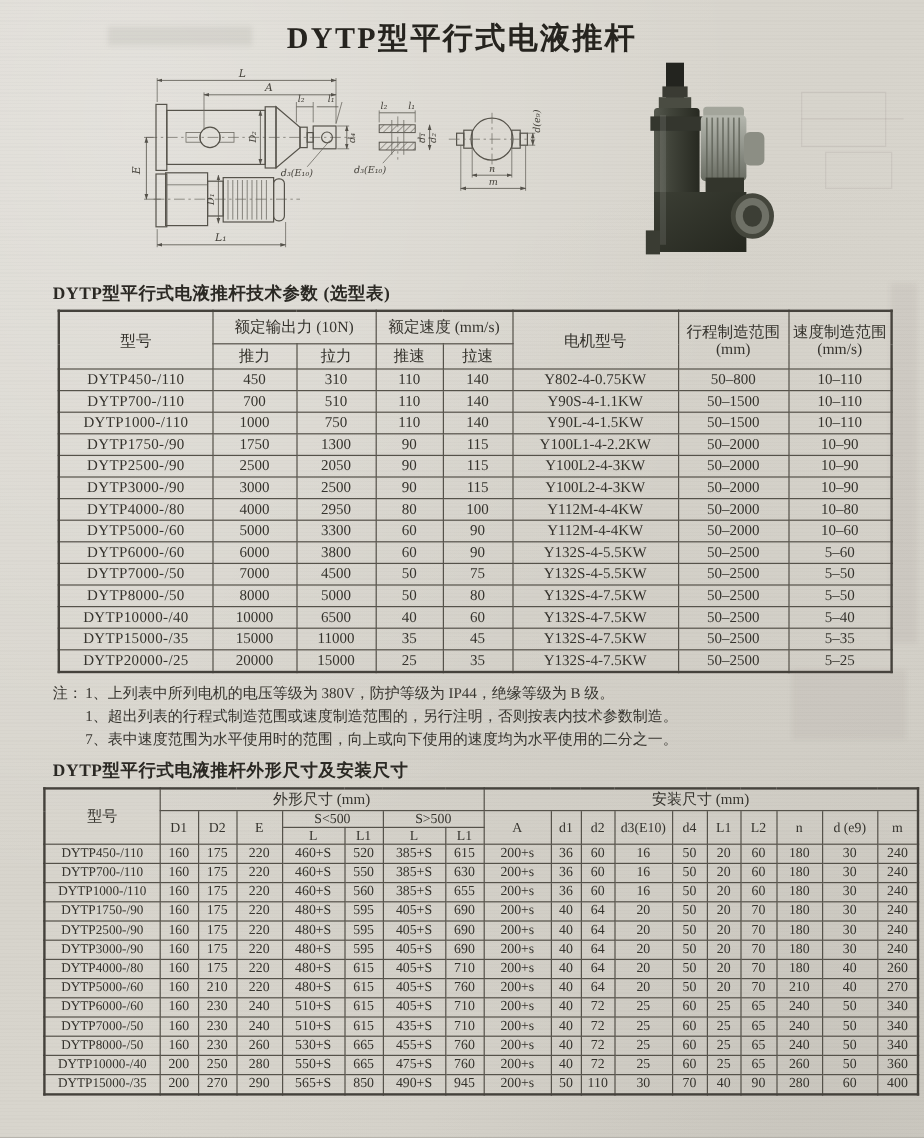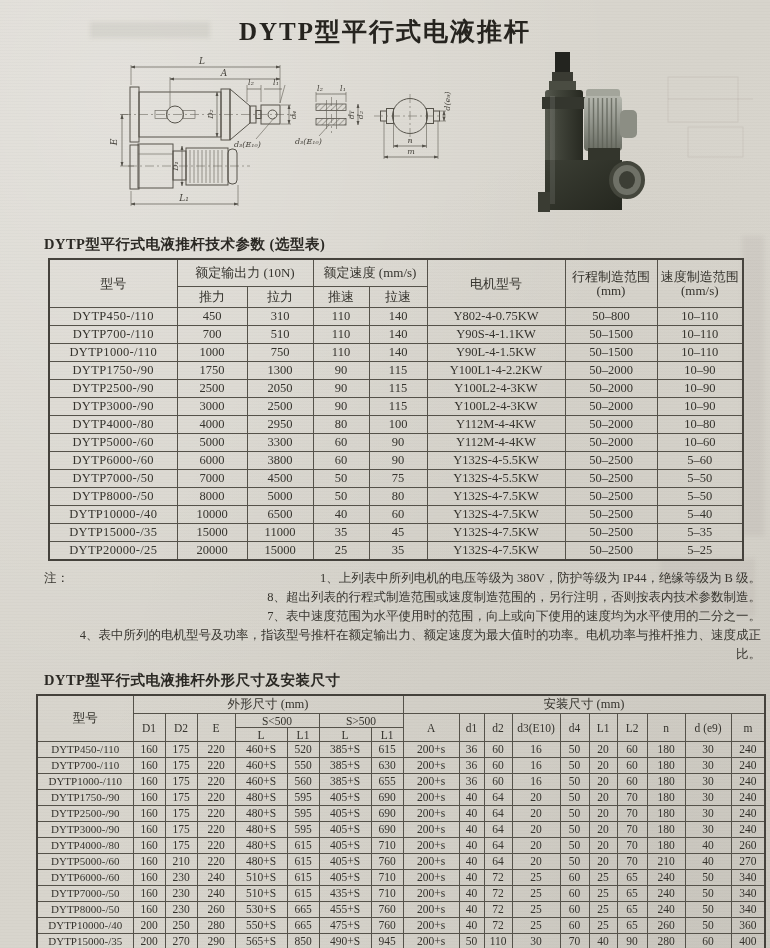--- a/index.html
+++ b/index.html
@@ -37,21 +37,21 @@
   .t1 thead th { font-size:13px; padding:1px 0; }
   .t1 thead tr:first-child th { height:24px; }
   .t1 thead tr:last-child  th { height:18px; }
   .t1 tbody td { height:15px; line-height:15px; font-size:12.5px; }
   .t1 tbody td:first-child { letter-spacing:.3px; }
   .hdr2line span { display:block; line-height:14px; }
 
   .notes { position:relative; margin:8px 0 0 44px; padding-left:27px; width:690px;
            font-size:12.5px; line-height:19px; color:#37352f; }
   .note-prefix { position:absolute; left:0; top:0; }
-  .note-line { padding-left:20px; text-indent:-20px;text-align:right; }
+  .note-line { padding-left:20px; text-indent:-20px; }
 
   .t2 { width:728px; margin-left:36px; border:2px solid #45423c; }
   .t2 th, .t2 td { border:1px solid #55524a; font-size:11.5px; }
   .t2 thead th { padding:0; }
   .t2 thead tr:nth-child(1) th { height:16px; font-size:12.5px; }
   .t2 thead tr:nth-child(2) th { height:13px; }
   .t2 thead tr:nth-child(3) th { height:13px; }
   .t2 tbody td { height:13px; line-height:13px; font-size:11.5px; }
   .t2 tbody td:first-child { font-size:11px; }
 
@@ -425,23 +425,22 @@
           <td>50–2500</td>
           <td>5–25</td>
         </tr>
       </tbody>
   </table>
 
   <div class="notes">
     <span class="note-prefix">注：</span>
     <div>
         <div class="note-line">1、上列表中所列电机的电压等级为 380V，防护等级为 IP44，绝缘等级为 B 级。</div>
-        <div class="note-line">8、超出列表的行程式制造范围或速度制造范围的，另行注明，否则按表内技术参数制造。</div>
+        <div class="note-line">1、超出列表的行程式制造范围或速度制造范围的，另行注明，否则按表内技术参数制造。</div>
         <div class="note-line">7、表中速度范围为水平使用时的范围，向上或向下使用的速度均为水平使用的二分之一。</div>
-        <div class="note-line">4、表中所列的电机型号及功率，指该型号推杆在额定输出力、额定速度为最大值时的功率。电机功率与推杆推力、速度成正比。</div>
       </div>
   </div>
 
   <div class="section-title">DYTP型平行式电液推杆外形尺寸及安装尺寸</div>
 
   <table class="t2">
     <colgroup>
       <col style="width:96px">
         <col style="width:32px">
         <col style="width:32px">

